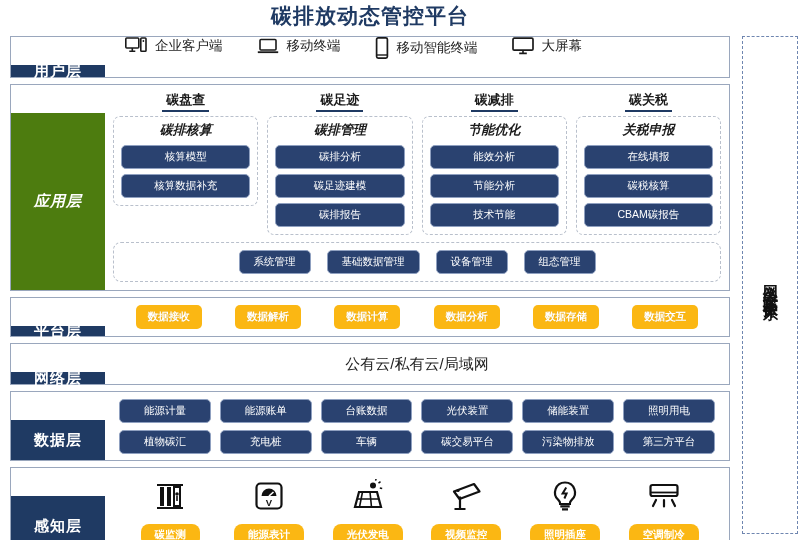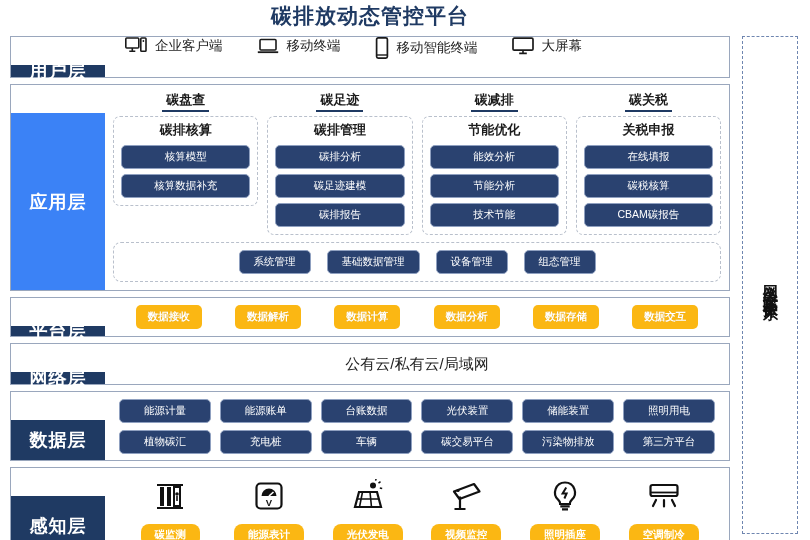--- a/index.html
+++ b/index.html
@@ -28,56 +28,56 @@
 
   .layer {
     display: flex; align-items: stretch;
     border: 1px solid #9aa7bd;
     background: #ffffff;
   }
   .layer-label {
     flex: 0 0 94px;
     background: #1F3A63;
     color: #ffffff;
-    font-size: 18px; font-weight: bold;
+    font-size: 15px; font-weight: bold;
     display: flex; align-items: center; justify-content: center;
     letter-spacing: 1px;
     margin-top: 28px;
   }
   .layer-body { flex: 1 1 auto; position: relative; background: #fff; }
 
   
   .row-user { height: 42px; }
   .user-items {
     height: 100%;
     display: flex; align-items: flex-start;
     padding-left: 20px; gap: 34px;
   }
   .user-item { display: flex; align-items: center; gap: 8px; }
   .user-item .lbl { font-size: 13.5px; color: #222; }
   .ic { display: inline-block; color: #1a1a1a; line-height: 0; }
 
   
   .row-app { flex: 0 0 196px; }
-  .row-app .layer-label { background: #3b82f6; }
+  .row-app .layer-label { background: #4d7c0f; font-style: italic; }
   .app-body { padding: 6px 8px 8px 8px; display: flex; flex-direction: column; height: 100%; }
   .app-cols { display: flex; gap: 9px; justify-content: space-between; }
   .app-col { flex: 1 1 0; display: flex; flex-direction: column; align-items: center; }
   .col-head {
     font-size: 13px; font-weight: bold; color: #1c1c1c;
     border-bottom: 2px solid #1F3A63;
     padding: 0 4px 1px 4px; margin-bottom: 4px;
   }
   .col-box {
     width: 100%;
     border: 1.4px dashed #b9c0cc; border-radius: 7px;
     padding: 4px 7px 7px 7px;
     display: flex; flex-direction: column; align-items: center; gap: 5px;
   }
-  .col-sub { font-size: 13px; font-weight: bold; color: #1c1c1c; margin-bottom: 1px; }
+  .col-sub { font-size: 13px; font-weight: bold; color: #1c1c1c; margin-bottom: 1px; font-style: italic; }
   .pill-navy {
     width: 100%;
     background: #2A4270;
     border: 1px solid #8fa0c0;
     border-radius: 5px;
     color: #ffffff; font-size: 10.5px;
     text-align: center; padding: 4px 18px;
     white-space: nowrap; overflow: hidden;
   }
   .mgmt-box {

